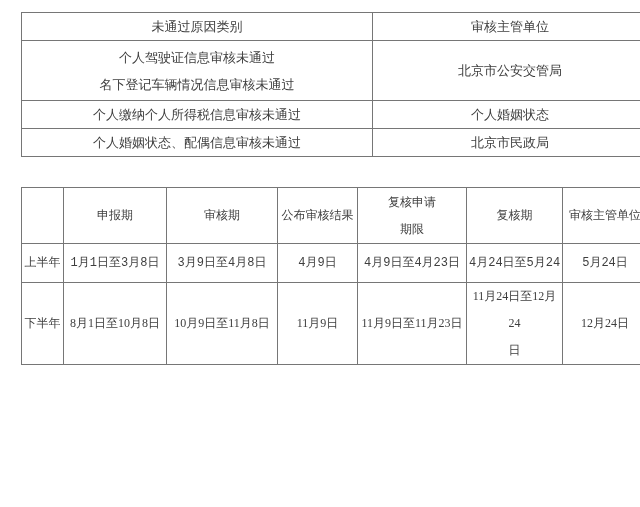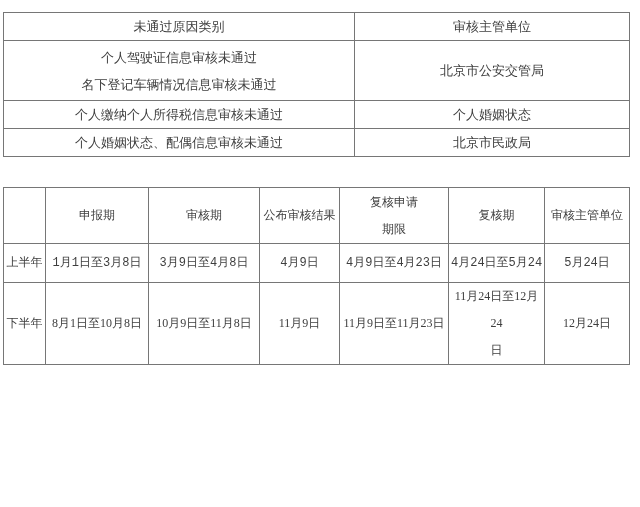--- a/index.html
+++ b/index.html
@@ -7,21 +7,21 @@
     padding: 0;
     width: 640px;
     height: 507px;
     overflow: hidden;
     background: #ffffff;
   }
   .page {
     box-sizing: border-box;
     width: 640px;
     height: 507px;
-    padding: 12px 7px 0 3px;
+    padding: 12px 7px 0 21px;
     font-family: "Liberation Serif", "DejaVu Serif", serif;
     color: #3e3e3e;
     background: #ffffff;
   }
   table.t {
     border-collapse: collapse;
     table-layout: fixed;
     width: 626px;
   }
   table.t td, table.t th {

